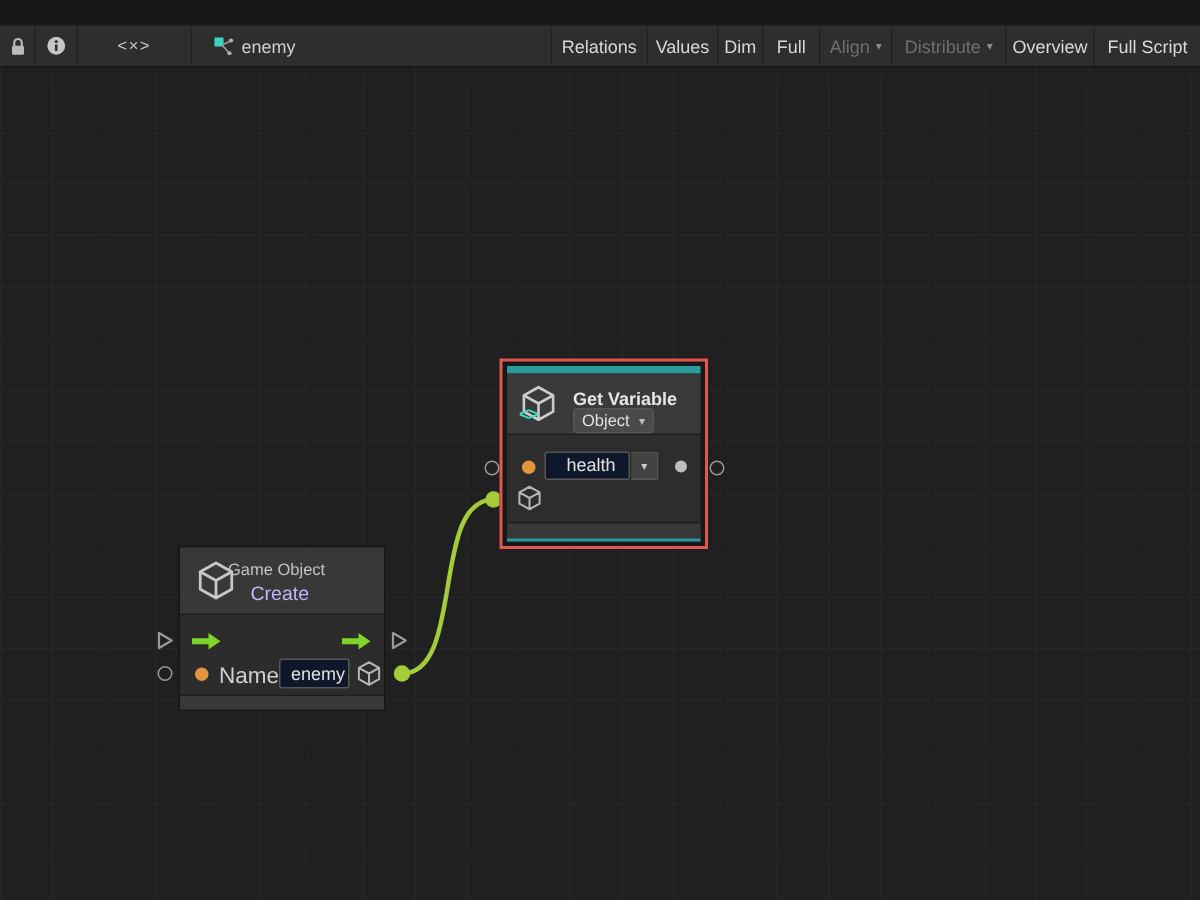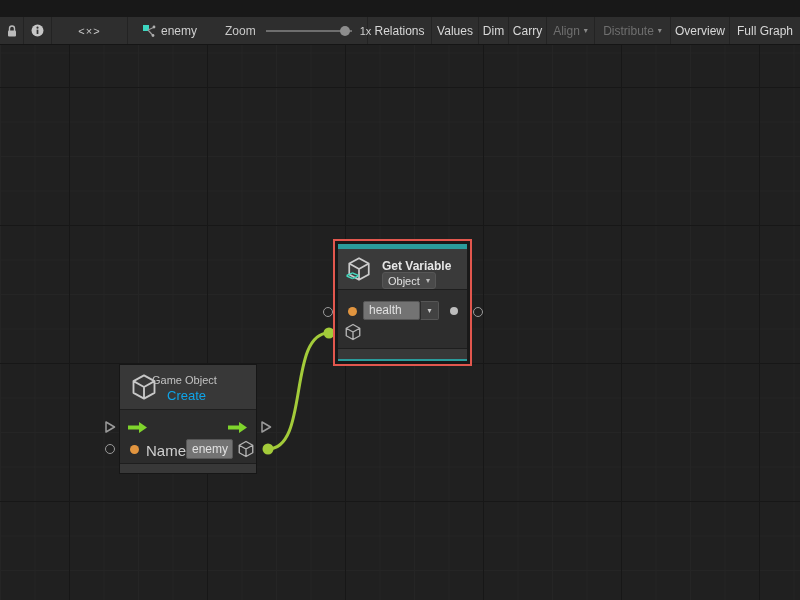--- a/index.html
+++ b/index.html
@@ -61,33 +61,33 @@
 
   
   .port-circle {
     position:absolute; width:10px; height:10px; border-radius:50%;
     border:1.5px solid #9a9a9a; background:transparent;
   }
   .dot { position:absolute; border-radius:50%; }
   .dot.orange { width:9px; height:9px; background:#e2953f; }
   .dot.gray { width:8px; height:8px; background:#bdbdbd; }
   .field {
-    position:absolute; background:#737373; border:1px solid #565656; border-radius:2px;
-    color:#e0e0e0; font-size:12px; padding-left:5px; overflow:hidden; white-space:nowrap;
+    position:absolute; background:#0f172a; border:1px solid #565656; border-radius:2px;
+    color:#e0e0e0; font-size:12px; padding-left:5px; overflow:hidden; white-space:nowrap;text-align:center;
   }
 
   
   #create-node {
     position:absolute; left:120px; top:320px; width:136px; height:108px;
     background:#2c2c2c; box-shadow:0 0 0 1px #161616;
   }
   #create-header { position:absolute; left:0; top:0; width:100%; height:45px; background:#383838; border-bottom:1px solid #1e1e1e; }
   #create-footer { position:absolute; left:0; top:98px; width:100%; height:10px; background:#383838; border-top:1px solid #1e1e1e; }
   #create-category { position:absolute; left:32px; top:9px; font-size:11px; color:#c2c2c2; }
-  #create-title { position:absolute; left:47px; top:23px; font-size:13px; color:#0ea5e9; }
+  #create-title { position:absolute; left:47px; top:23px; font-size:13px; color:#c4b5fd; }
   #create-name-label { position:absolute; left:26px; top:77px; font-size:15px; color:#cfcfcf; }
   #create-name-field { left:66px; top:74px; width:47px; height:20px; line-height:18px; }
 
   
   #gv-selection {
     position:absolute; left:333px; top:194px;
     border:2px solid #e2574e; background:#191919; padding:3px;
   }
   #gv-node { position:relative; width:129px; height:117px; background:#2d2d2d; }
   #gv-tealbar { position:absolute; left:0; top:0; width:100%; height:5px; background:#2a9c9c; }
@@ -136,53 +136,46 @@
     <div class="tcell" id="mid-cell" style="width:240px">
       <div id="graph-crumb">
         <svg width="14" height="14" viewBox="0 0 14 14">
           <rect x="1" y="1" width="6" height="6" fill="#3cd6c0"></rect>
           <path d="M6 6 L11.5 3.5 M6 6 L10.5 11" stroke="#9a9a9a" stroke-width="1.2"></path>
           <circle cx="12" cy="3" r="1.4" fill="#b0b0b0"></circle>
           <circle cx="11" c="" cy="11.5" r="1.4" fill="#b0b0b0"></circle>
         </svg>
         <span>enemy</span>
       </div>
-      <div id="zoom-group">
-        <span id="zoom-label">Zoom</span>
-        <div id="zoom-track">
-          <div id="zoom-thumb"></div>
-        </div>
-        <span id="zoom-value">1x</span>
-      </div>
     </div>
     <div class="tcell tbtn" style="width:64px">
         <span>Relations</span>
       </div>
     <div class="tcell tbtn" style="width:47px">
         <span>Values</span>
       </div>
     <div class="tcell tbtn" style="width:30px">
         <span>Dim</span>
       </div>
     <div class="tcell tbtn" style="width:38px">
-        <span>Carry</span>
+        <span>Full</span>
       </div>
     <div class="tcell tbtn disabled" style="width:48px">
       <span>Align</span>
       <span class="dd-arrow">▾</span>
     </div>
     <div class="tcell tbtn disabled" style="width:76px">
       <span>Distribute</span>
       <span class="dd-arrow">▾</span>
     </div>
     <div class="tcell tbtn" style="width:59px">
         <span>Overview</span>
       </div>
     <div class="tcell tbtn" style="width:70px;border-right:none">
-        <span>Full Graph</span>
+        <span>Full Script</span>
       </div>
   </div>
 
   <div id="canvas">
 
     <svg id="wire-layer" viewBox="0 0 800 555">
       <path d="M268,404 C310,404 287,288 329,288" fill="none" stroke-width="3" stroke="#a3cb3a"></path>
       <circle cx="268" cy="404" r="5.5" fill="#a3cb3a"></circle>
       <circle cx="329" cy="288" r="5.5" fill="#a3cb3a"></circle>
     </svg>

